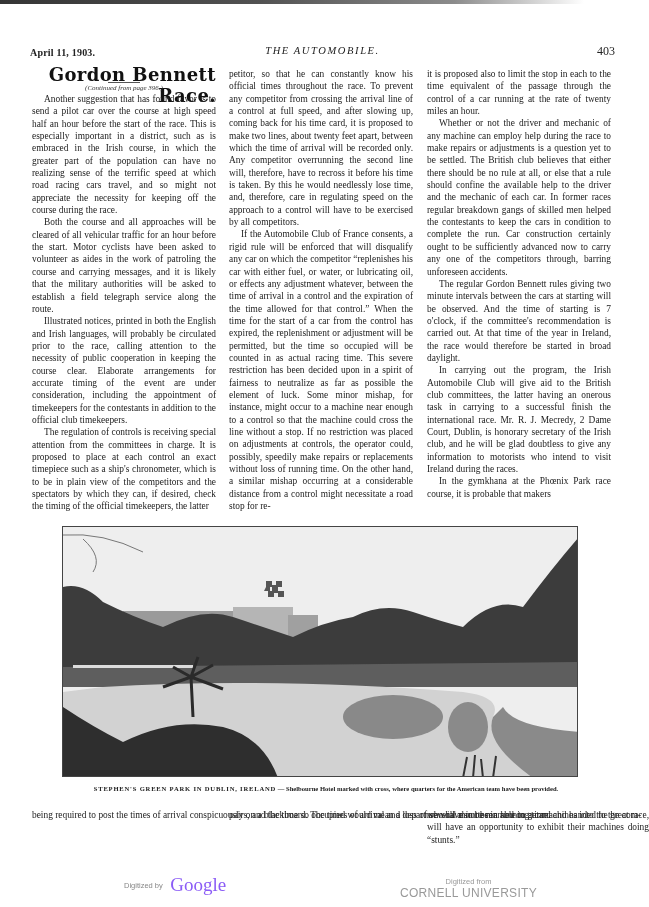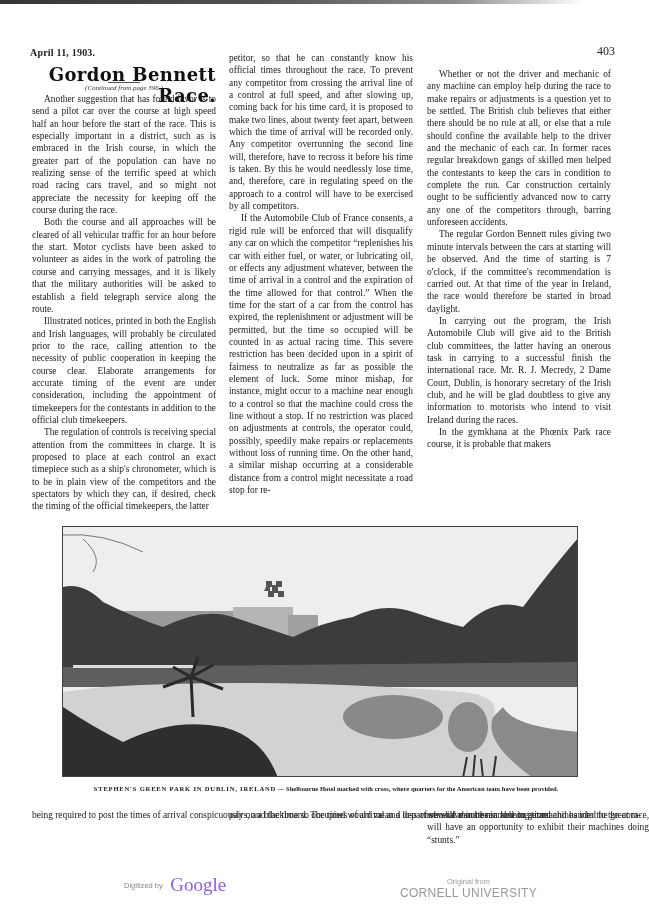--- a/index.html
+++ b/index.html
@@ -16,21 +16,21 @@
   }
   .running-head { position: absolute; top: 45px; left: 30px; width: 585px; height: 14px; }
   .rh-date { position: absolute; left: 0; top: 2px; font-family: "Liberation Serif", serif; font-size: 10px; font-weight: bold; letter-spacing: 0.2px; }
   .rh-title { position: absolute; left: 0; right: 0; text-align: center; top: 0; font-family: "Liberation Serif", serif; font-style: italic; font-size: 10.5px; letter-spacing: 1.6px; }
   .rh-page { position: absolute; right: 0; top: -1px; font-family: "Liberation Serif", serif; font-size: 12px; }
 
   .col { position: absolute; font-family: "Liberation Serif", serif; font-size: 9.4px; line-height: 12.35px; text-align: justify; color: #222; }
   .col p { margin: 0; text-indent: 12px; }
   .col p.noindent { text-indent: 0; }
   .col1 { left: 32px; top: 93px; width: 184px; }
-  .col2 { left: 229px; top: 52px; width: 184px; }
+  .col2 { left: 229px; top: 68px; width: 184px; }
   .col3 { left: 427px; top: 68px; width: 184px; }
 
   .headline { position: absolute; left: 32px; top: 64px; width: 184px; text-align: right;
     font-family: "DejaVu Serif", serif; font-weight: bold; font-size: 18px; letter-spacing: 0.4px; color: #111; }
   .head-rule { position: absolute; left: 108px; top: 82px; width: 32px; height: 1px; background: #555; }
   .continued { position: absolute; left: 32px; top: 84px; width: 184px; text-align: center;
     font-family: "Liberation Serif", serif; font-style: italic; font-size: 7px; color: #333; }
 
   .photo {
     position: absolute; left: 62px; top: 526px; width: 516px; height: 251px;
@@ -54,40 +54,42 @@
   .footer-cornell .l1 { font-size: 7.5px; }
   .footer-cornell .l2 { font-size: 12px; letter-spacing: 0.3px; }
 </style>
 </head>
 <body>
 
 <div class="scan-edge"></div>
 
 <div class="running-head">
   <span class="rh-date">April 11, 1903.</span>
+  <span class="rh-title">THE AUTOMOBILE.</span>
   <span class="rh-page">403</span>
 </div>
 
 <div class="headline">Gordon Bennett Race.</div>
 <div class="head-rule"></div>
 <div class="continued">(Continued from page 396.)</div>
 
 <div class="col col1">
   <p>Another suggestion that has found favor is to send a pilot car over the course at high speed half an hour before the start of the race. This is especially important in a district, such as is embraced in the Irish course, in which the greater part of the population can have no realizing sense of the terrific speed at which road racing cars travel, and so might not appreciate the necessity for keeping off the course during the race.</p>
   <p>Both the course and all approaches will be cleared of all vehicular traffic for an hour before the start. Motor cyclists have been asked to volunteer as aides in the work of patroling the course and carrying messages, and it is likely that the military authorities will be asked to establish a field telegraph service along the route.</p>
   <p>Illustrated notices, printed in both the English and Irish languages, will probably be circulated prior to the race, calling attention to the necessity of public cooperation in keeping the course clear. Elaborate arrangements for accurate timing of the event are under consideration, including the appointment of timekeepers for the contestants in addition to the official club timekeepers.</p>
   <p>The regulation of controls is receiving special attention from the committees in charge. It is proposed to place at each control an exact timepiece such as a ship's chronometer, which is to be in plain view of the competitors and the spectators by which they can, if desired, check the timing of the official timekeepers, the latter</p>
 </div>
 
 <div class="col col2">
   <p class="noindent">petitor, so that he can constantly know his official times throughout the race. To prevent any competitor from crossing the arrival line of a control at full speed, and after slowing up, coming back for his time card, it is proposed to make two lines, about twenty feet apart, between which the time of arrival will be recorded only. Any competitor overrunning the second line will, therefore, have to recross it before his time is taken. By this he would needlessly lose time, and, therefore, care in regulating speed on the approach to a control will have to be exercised by all competitors.</p>
   <p>If the Automobile Club of France consents, a rigid rule will be enforced that will disqualify any car on which the competitor “replenishes his car with either fuel, or water, or lubricating oil, or effects any adjustment whatever, between the time of arrival in a control and the expiration of the time allowed for that control.” When the time for the start of a car from the control has expired, the replenishment or adjustment will be permitted, but the time so occupied will be counted in as actual racing time. This severe restriction has been decided upon in a spirit of fairness to neutralize as far as possible the element of luck. Some minor mishap, for instance, might occur to a machine near enough to a control so that the machine could cross the line without a stop. If no restriction was placed on adjustments at controls, the operator could, possibly, speedily make repairs or replacements without loss of running time. On the other hand, a similar mishap occurring at a considerable distance from a control might necessitate a road stop for re-</p>
 </div>
 
 <div class="col col3">
+  <p class="noindent">it is proposed also to limit the stop in each to the time equivalent of the passage through the control of a car running at the rate of twenty miles an hour.</p>
   <p>Whether or not the driver and mechanic of any machine can employ help during the race to make repairs or adjustments is a question yet to be settled. The British club believes that either there should be no rule at all, or else that a rule should confine the available help to the driver and the mechanic of each car. In former races regular breakdown gangs of skilled men helped the contestants to keep the cars in condition to complete the run. Car construction certainly ought to be sufficiently advanced now to carry any one of the competitors through, barring unforeseen accidents.</p>
   <p>The regular Gordon Bennett rules giving two minute intervals between the cars at starting will be observed. And the time of starting is 7 o'clock, if the committee's recommendation is carried out. At that time of the year in Ireland, the race would therefore be started in broad daylight.</p>
   <p>In carrying out the program, the Irish Automobile Club will give aid to the British club committees, the latter having an onerous task in carrying to a successful finish the international race. Mr. R. J. Mecredy, 2 Dame Court, Dublin, is honorary secretary of the Irish club, and he will be glad doubtless to give any information to motorists who intend to visit Ireland during the races.</p>
   <p>In the gymkhana at the Phœnix Park race course, it is probable that makers</p>
 </div>
 
 <div class="photo" title="Photograph of Stephen's Green park pond with trees and buildings, Shelbourne Hotel marked with a cross">
   <svg width="516" height="251" viewBox="0 0 516 251">
     <rect x="0" y="0" width="516" height="251" fill="#eeeeee"></rect>
 
@@ -132,15 +134,15 @@
 </div>
 <div class="col bottom bcol3">
   <p class="noindent">who have not been able to get machines into the great race, will have an opportunity to exhibit their machines doing “stunts.”</p>
 </div>
 
 <div class="footer-google">
   <span class="small">Digitized by</span>
   <span class="big">Google</span>
 </div>
 <div class="footer-cornell">
-  <div class="l1">Original from</div>
+  <div class="l1">Digitized from</div>
   <div class="l2">CORNELL UNIVERSITY</div>
 </div>
 
 </body></html>

